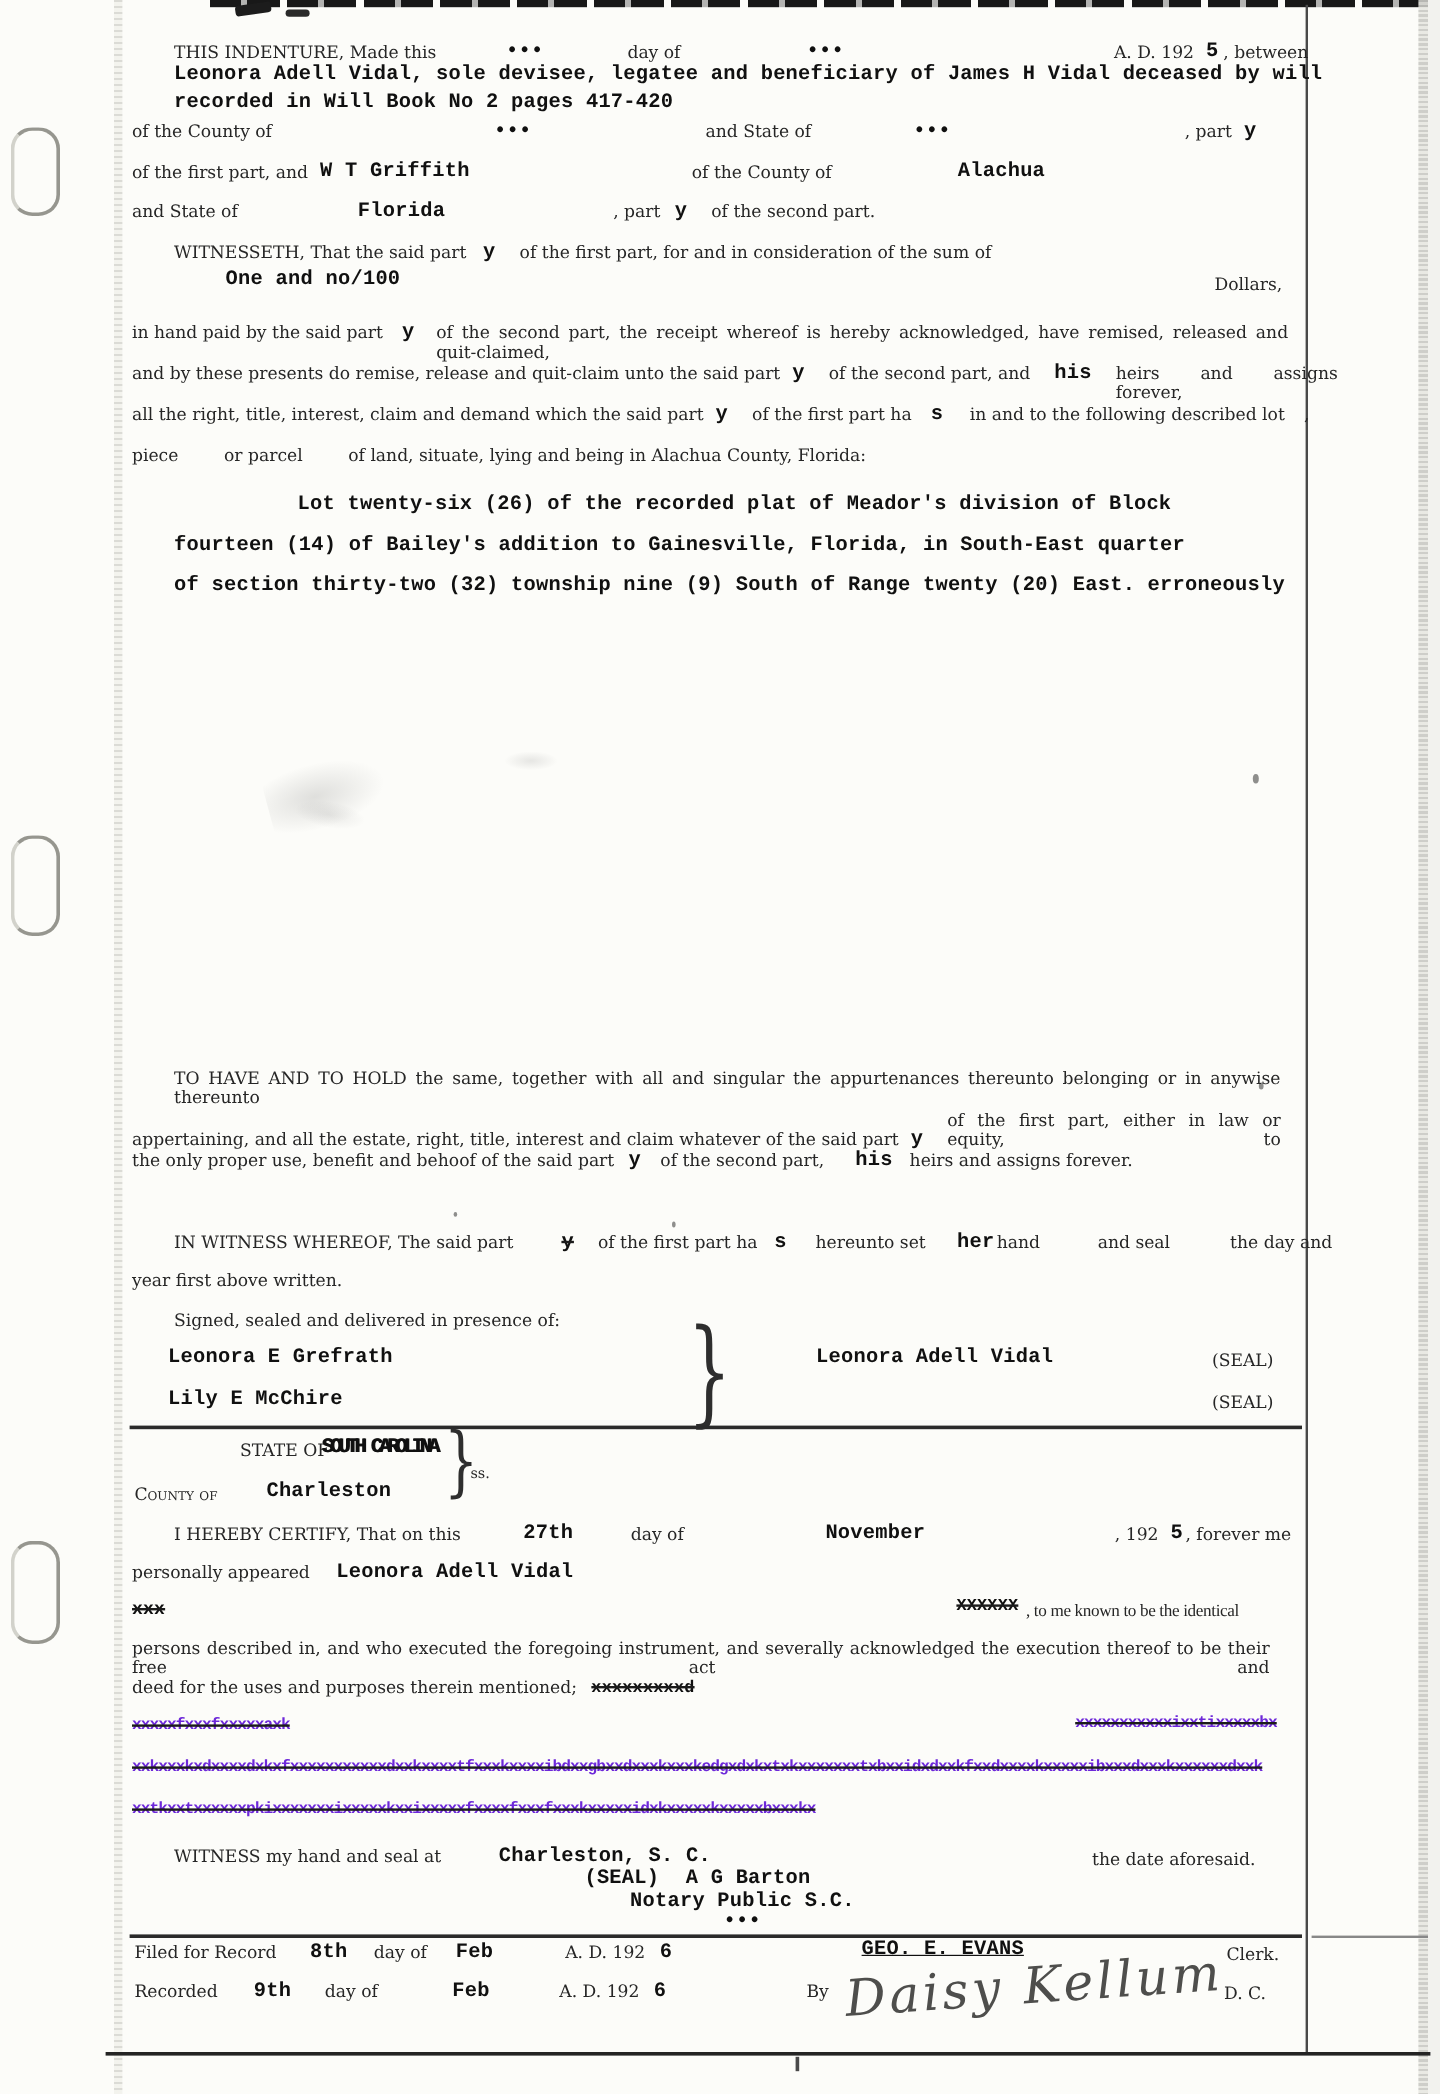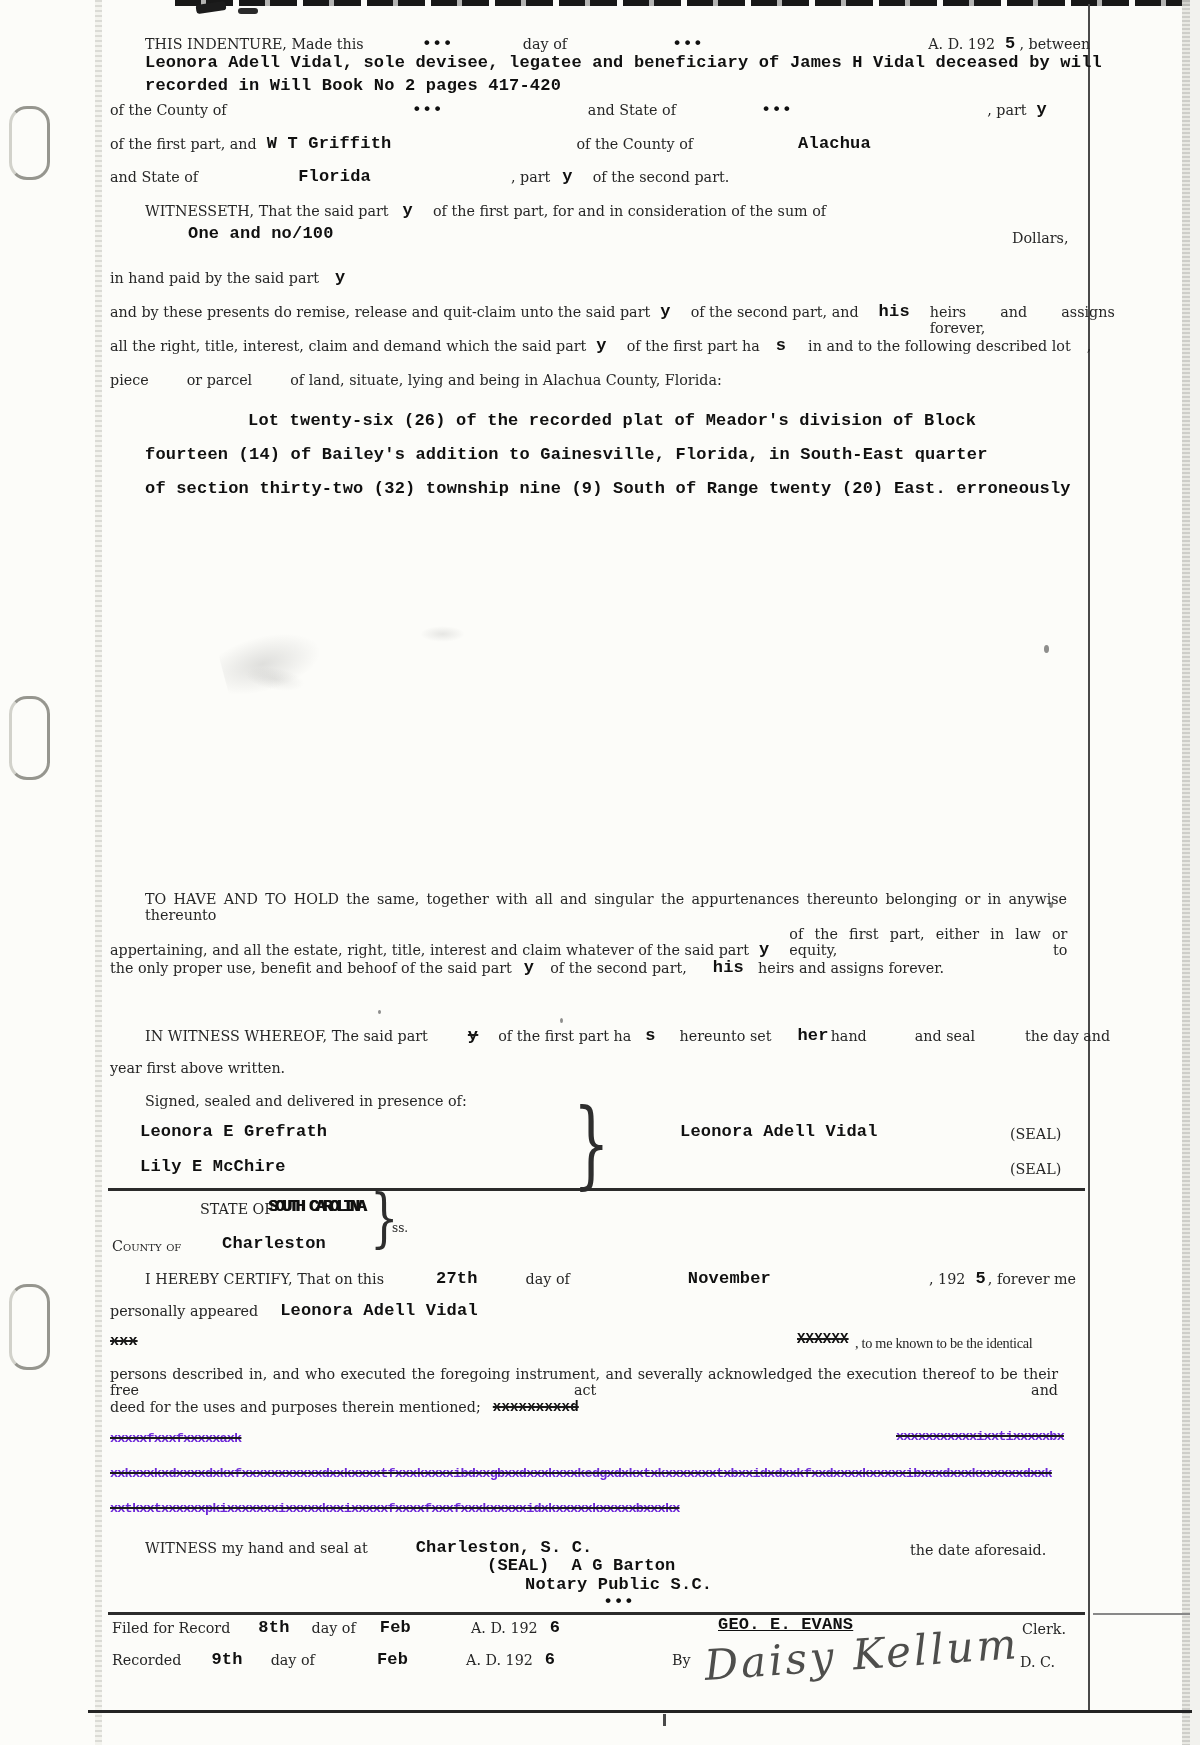--- a/index.html
+++ b/index.html
@@ -87,20 +87,21 @@
     <span class="f">WITNESSETH, That the said part</span>
     <span class="t" style="margin-left:14px">y</span>
     <span class="f" style="margin-left:20px">of the first part, for and in consideration of the sum of</span>
   </div>
   <span class="t abs" style="left:188px;top:225px;">One and no/100</span>
   <span class="f abs" style="left:1012px;top:230px;">Dollars,</span>
 
   <div class="row" style="left:110px;top:270px;justify-content:flex-end;">
     <span class="f">in hand paid by the said part</span>
     <span class="t" style="margin-left:16px">y</span>
+    <span class="f jw" style="margin-left:18px;width:710px">of the second part, the receipt whereof is hereby acknowledged, have remised, released and quit-claimed,</span>
   </div>
 
   <div class="row" style="left:110px;top:304px;">
     <span class="f">and by these presents do remise, release and quit-claim unto the said part</span>
     <span class="t" style="margin-left:10px">y</span>
     <span class="f" style="margin-left:20px">of the second part, and</span>
     <span class="t" style="margin-left:20px">his</span>
     <span class="f jw" style="margin-left:20px;width:185px">heirs and assigns forever,</span>
   </div>
 

